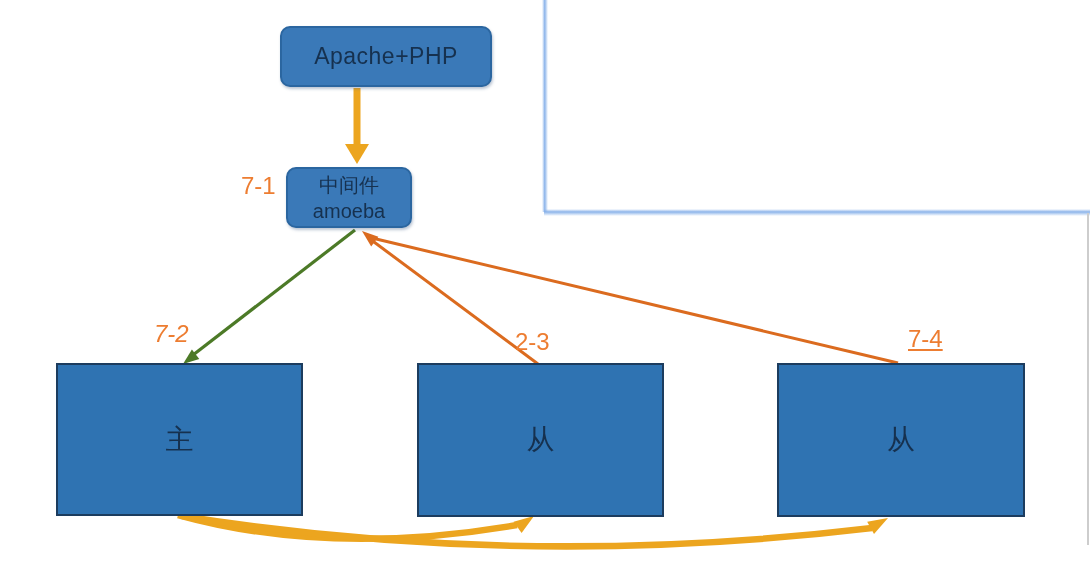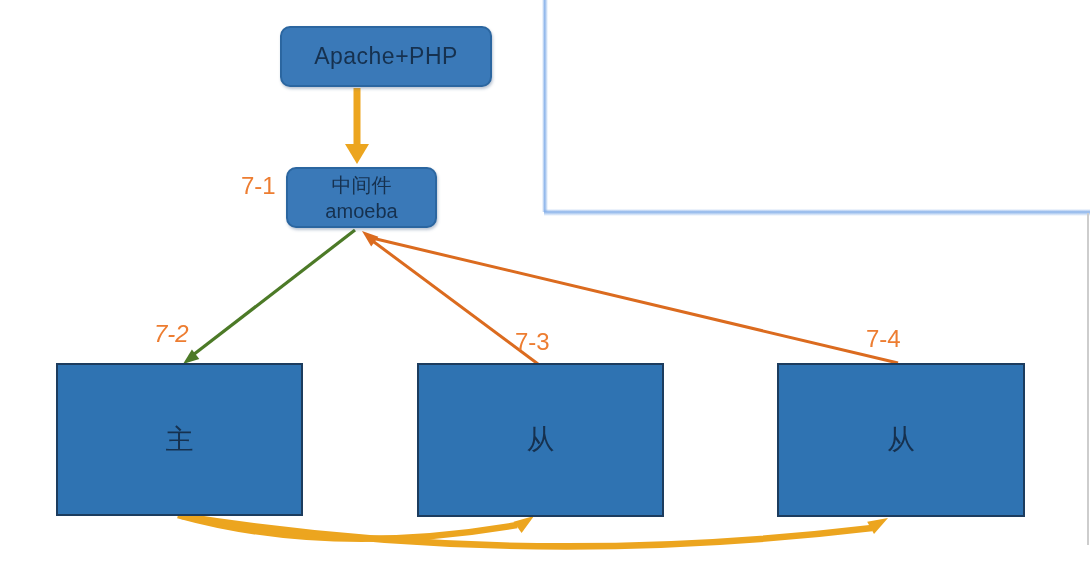--- a/index.html
+++ b/index.html
@@ -43,33 +43,33 @@
     background:var(--node_fill_light);
     border:2px solid var(--node_border_light);
     border-radius:10px;
     box-shadow:1px 2px 3px rgba(60,90,130,0.35);
   }
   .node.rect {
     background:var(--node_fill_dark);
     border:2px solid var(--node_border_dark);
   }
   .node-apache  { left:252px; top:26px;  width:212px; height:61px;  font-size:23px; letter-spacing:0.5px;margin-left:28px; }
-  .node-amoeba  { left:286px; top:167px; width:151px; height:61px;  font-size:20px; line-height:26px; }
+  .node-amoeba  { left:286px; top:167px; width:126px; height:61px;  font-size:20px; line-height:26px; }
   .node-master  { left:56px;  top:363px; width:247px; height:153px; font-size:28px; }
   .node-slave1  { left:417px; top:363px; width:247px; height:154px; font-size:28px; }
   .node-slave2  { left:777px; top:363px; width:248px; height:154px; font-size:28px; }
 
   .olabel {
     position:absolute; color:var(--orange_text);
     font-size:24px; z-index:4; white-space:nowrap;
   }
   .label-71 { left:241px; top:172px; }
   .label-72 { left:154px; top:320px;font-style:italic; }
   .label-73 { left:515px; top:328px; }
-  .label-74 { left:866px; top:325px; }
+  .label-74 { left:908px; top:325px;text-decoration:underline; }
 
   .annotation {
     position:absolute; left:469px; top:170px;
     color:var(--orange_text); font-size:24px; line-height:31px;
     z-index:5; white-space:nowrap;
   }
 </style>
 </head>
 <body>
 
@@ -115,17 +115,17 @@
   <div class="node rect node-slave1">
     <span>从</span>
   </div>
 
   <div class="node rect node-slave2">
     <span>从</span>
   </div>
 
   <div class="olabel label-71">7-1</div>
   <div class="olabel label-72">7-2</div>
-  <div class="olabel label-73">7-3</div>
+  <div class="olabel label-73">2-3</div>
   <div class="olabel label-74">7-4</div>
 
 
 </div>
 
 </body></html>

